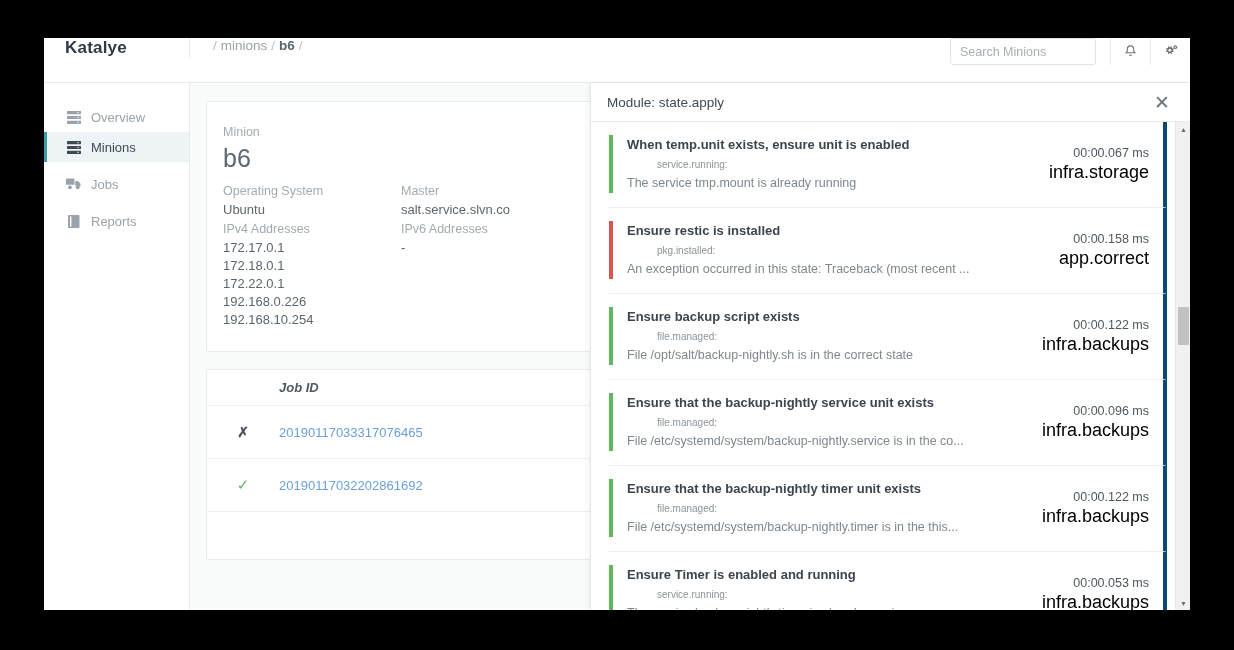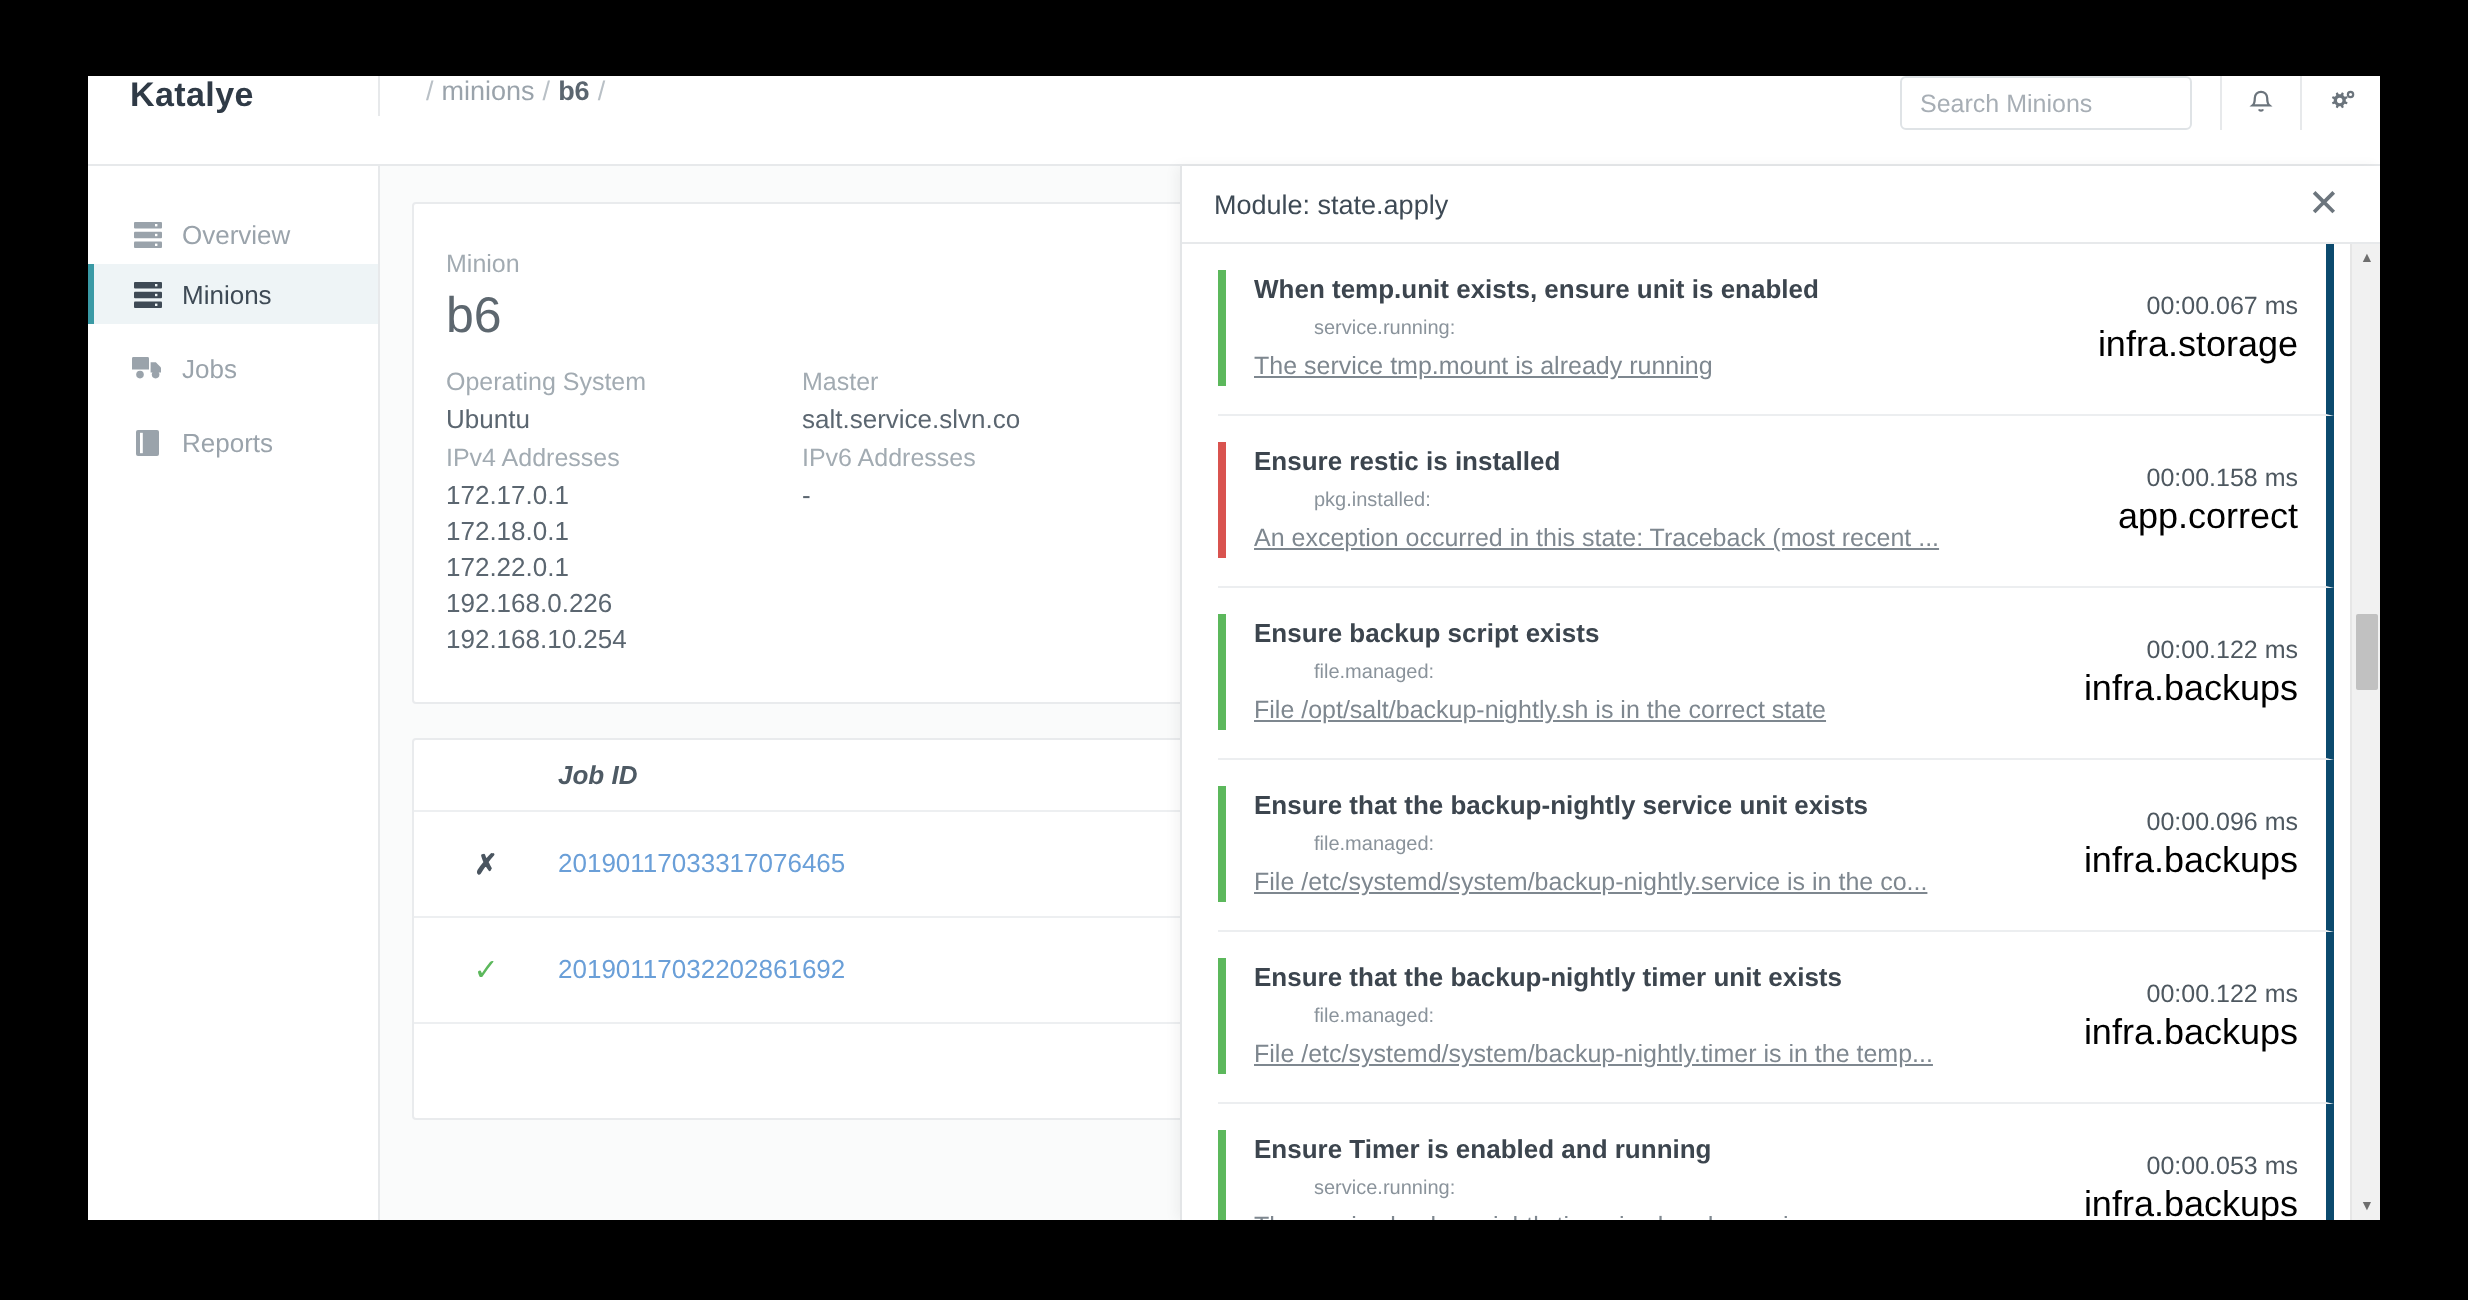--- a/index.html
+++ b/index.html
@@ -189,21 +189,21 @@
     margin-right: 14px;
   }
   .res-main { flex: 1; min-width: 0; padding-right: 10px; }
   .res-name {
     font-size: 13px; color: #3c454e; font-weight: bold;
     line-height: 19px; margin-bottom: 1px;
   }
   .res-fn { font-size: 10px; color: #8a939b; line-height: 19px; margin-left: 30px; }
   .res-comment {
     font-size: 12.5px; color: #7e878f; line-height: 19px;
-    white-space: nowrap; overflow: hidden; text-overflow: ellipsis; text-decoration: underline;
+    white-space: nowrap; overflow: hidden; text-overflow: ellipsis;
   }
   .res-meta {
     width: 130px; flex-shrink: 0; text-align: right;
     padding-right: 14px; padding-top: 9px;
   }
   .res-dur { font-size: 12.5px; color: #4e5860; line-height: 19px; }
   .res-state { font-size: 18px; color: #000000; line-height: 19px; }
 
   
   .sb-track {
@@ -430,21 +430,21 @@
             <div class="res-dur">00:00.096 ms</div>
             <div class="res-state">infra.backups</div>
           </div>
         </div>
 
         <div class="res-row">
           <div class="res-bar" style="background:#5cb85c"></div>
           <div class="res-main">
             <div class="res-name">Ensure that the backup-nightly timer unit exists</div>
             <div class="res-fn">file.managed:</div>
-            <div class="res-comment">File /etc/systemd/system/backup-nightly.timer is in the temp...</div>
+            <div class="res-comment">File /etc/systemd/system/backup-nightly.timer is in the this...</div>
           </div>
           <div class="res-meta">
             <div class="res-dur">00:00.122 ms</div>
             <div class="res-state">infra.backups</div>
           </div>
         </div>
 
         <div class="res-row">
           <div class="res-bar" style="background:#5cb85c"></div>
           <div class="res-main">

